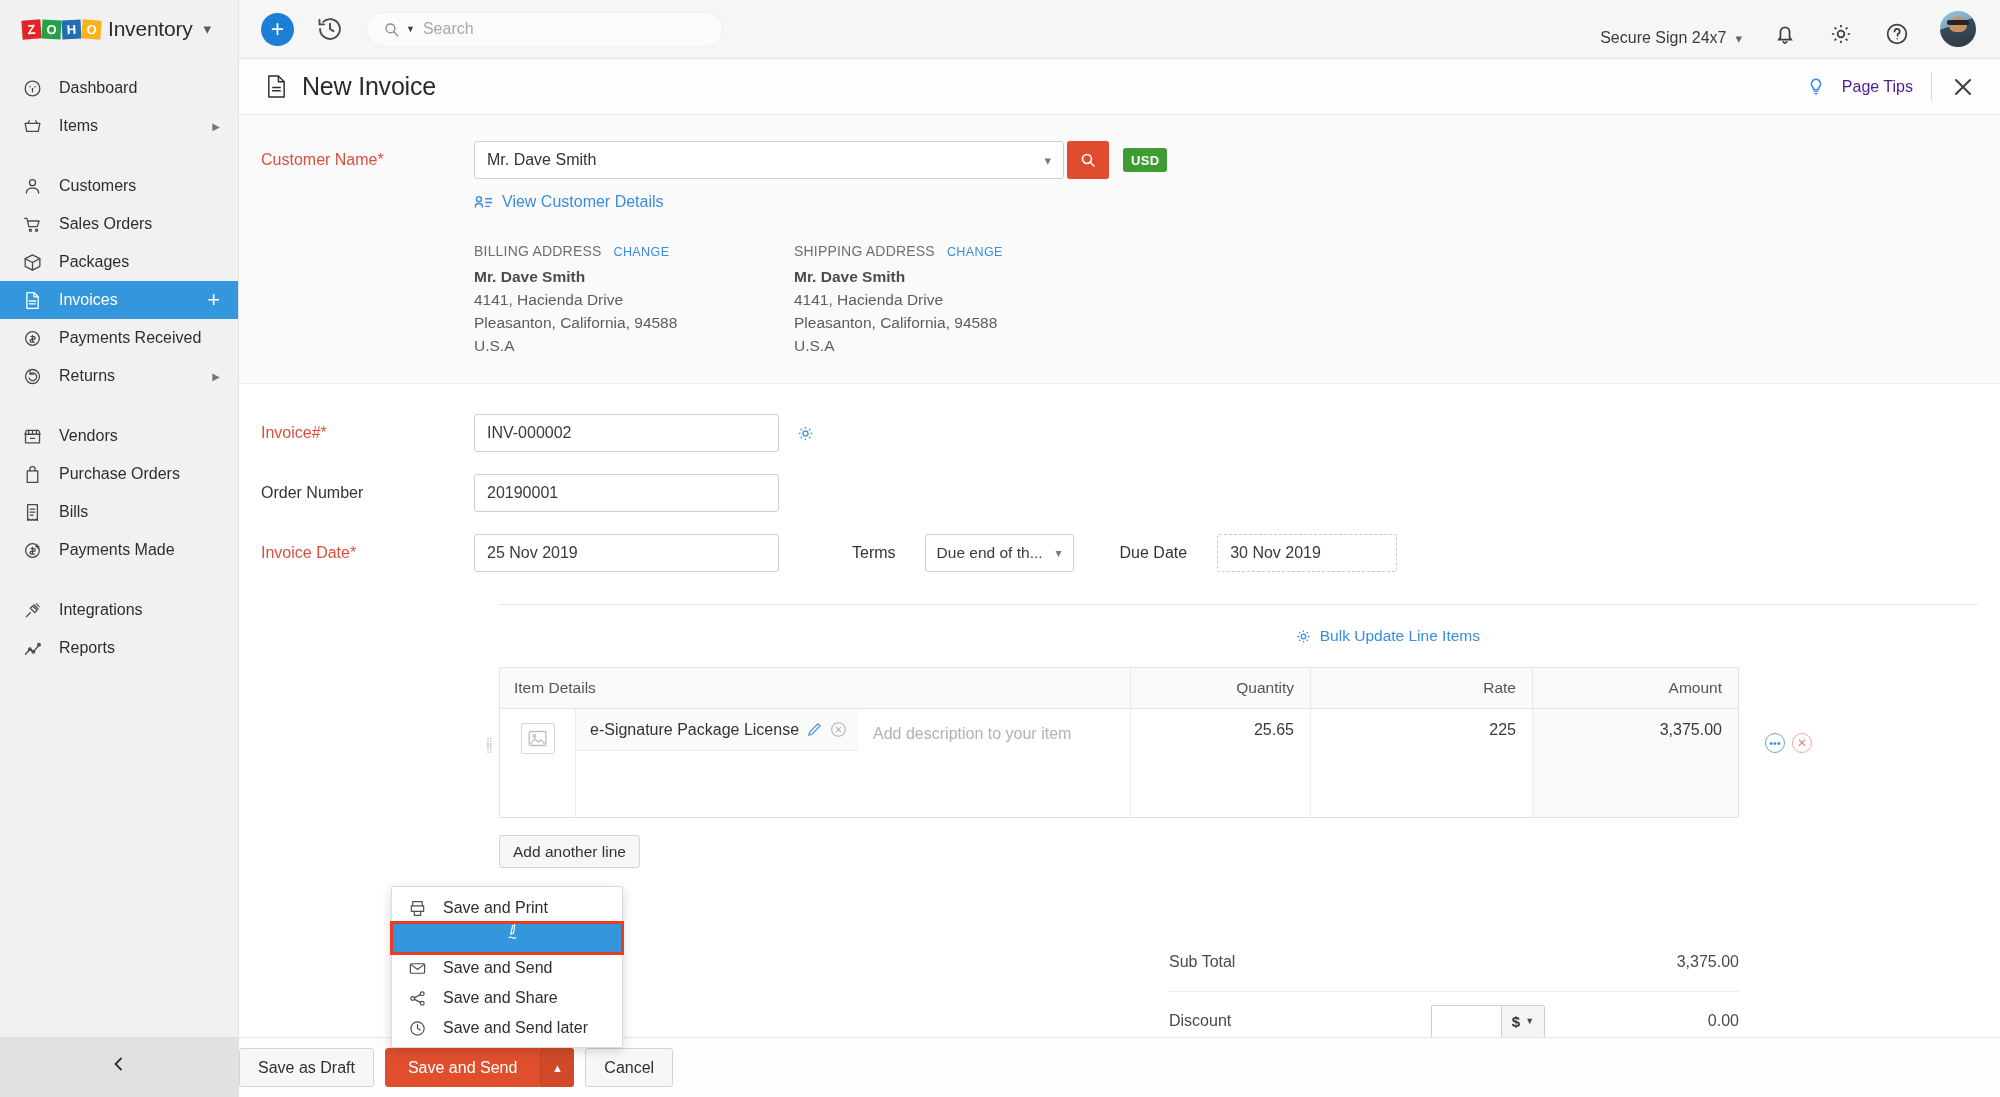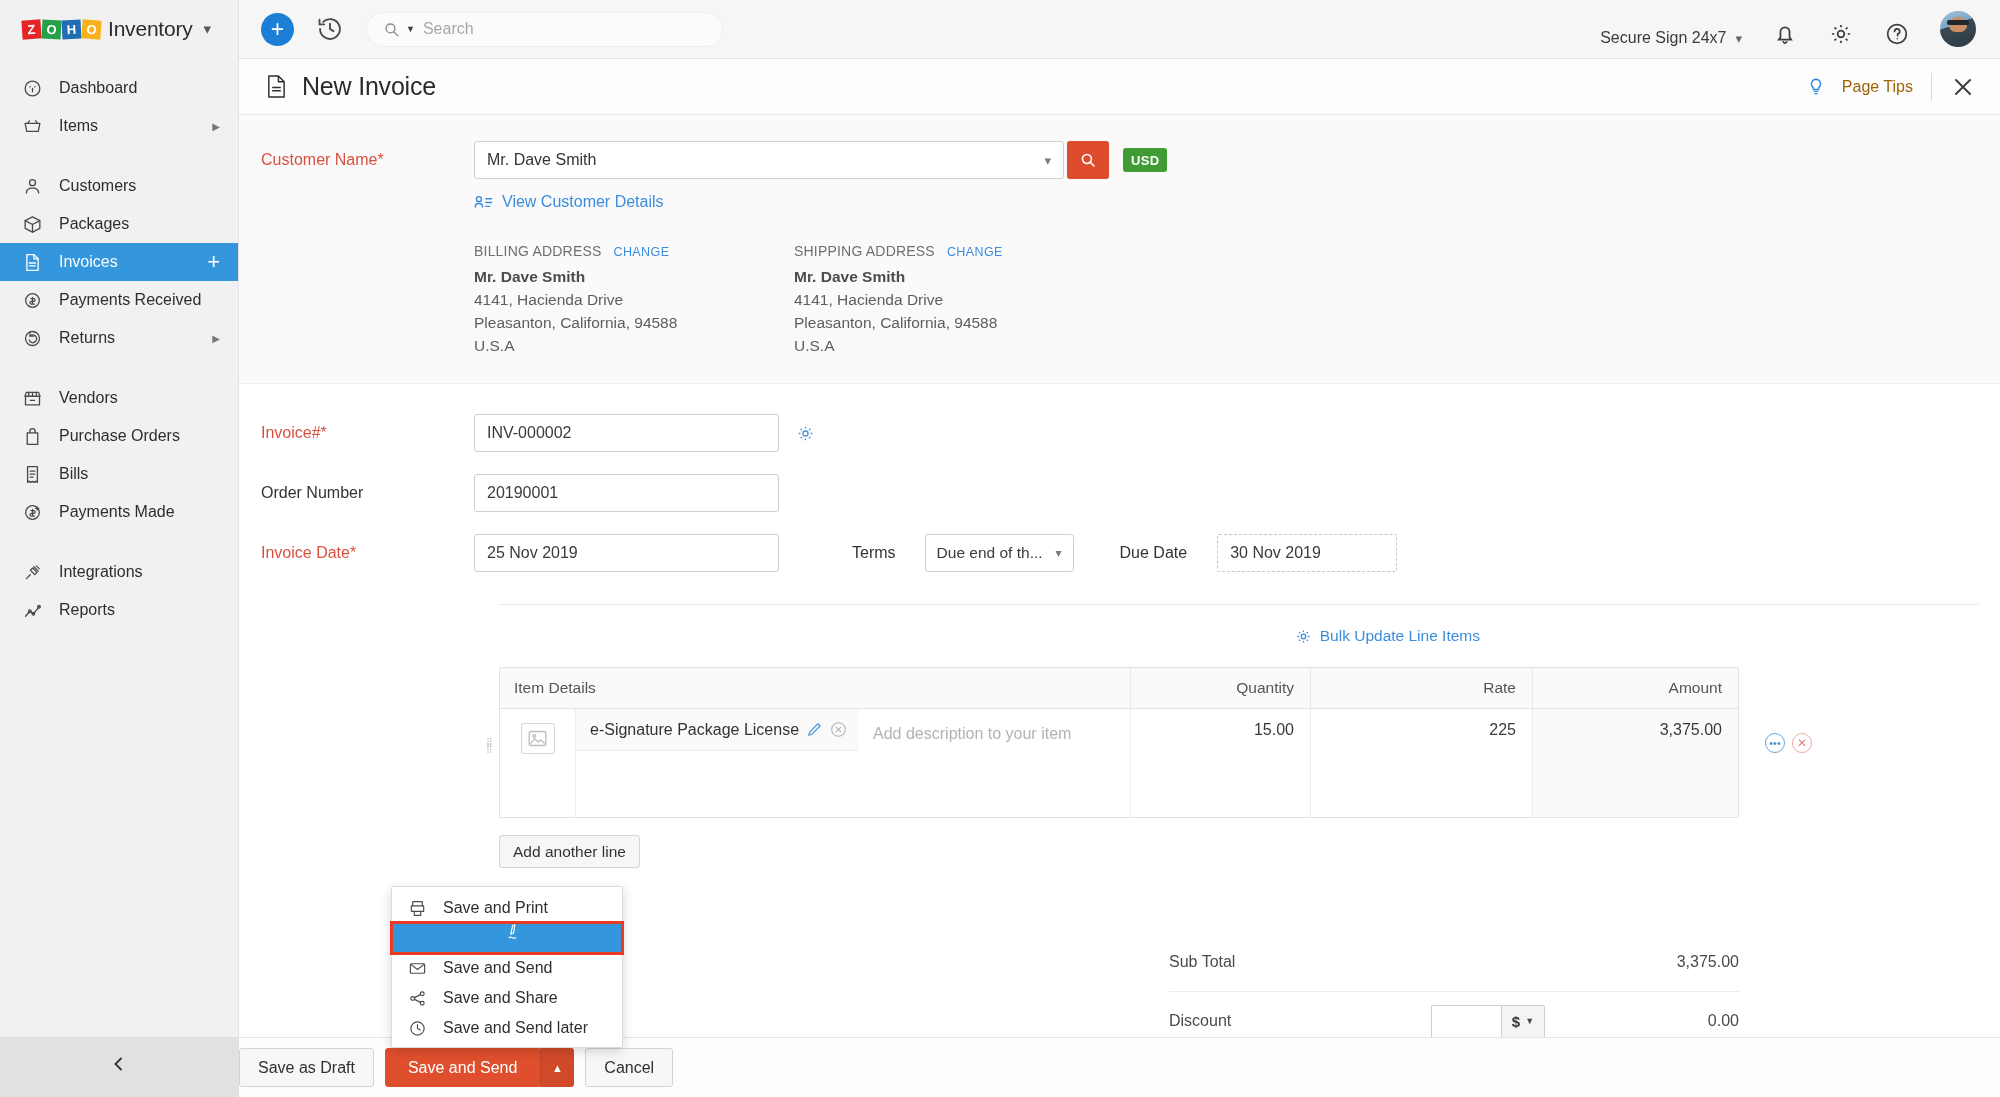--- a/index.html
+++ b/index.html
@@ -86,21 +86,21 @@
 
   
   .page-header {
     position: absolute; top: 59px; left: 239px; width: 1761px; height: 56px;
     background: #fdfdfd; border-bottom: 1px solid #e8e8e8;
     display: flex; align-items: center; padding: 0 24px 0 26px;
   }
   .ph-doc-icon { width: 23px; height: 26px; color: #2c2c2c; flex: none; }
   .ph-title { font-size: 25px; color: #2b2b2b; margin-left: 14px; letter-spacing: -0.2px; }
   .ph-right { margin-left: auto; display: flex; align-items: center; gap: 18px; }
-  .page-tips { display: flex; align-items: center; gap: 18px; color: #a16207; font-size: 16px; cursor: pointer; }
+  .page-tips { display: flex; align-items: center; gap: 18px; color: #4c1d95; font-size: 16px; cursor: pointer; }
   .page-tips .bulb { width: 16px; height: 18px; color: #3a8dde; }
   .ph-sep { width: 1px; height: 28px; background: #d9d9d9; }
   .close-x { width: 26px; height: 26px; color: #3c3c3c; cursor: pointer; }
 
   
   .form-scroll {
     position: absolute; top: 115px; left: 239px; width: 1761px; height: 922px;
     background: #ffffff; overflow: hidden;
   }
   .sec-customer { background: #fafafa; padding: 26px 0 28px 0; border-bottom: 1px solid #ededed; }
@@ -343,20 +343,28 @@
         <span class="nlabel">Items</span>
         <span class="narrow">▶</span>
       </div>
       <div class="nav-gap"></div>
       <div class="nav-item">
         <span class="nicon"><svg viewBox="0 0 24 24" fill="none" stroke="currentColor" stroke-width="1.5" stroke-linecap="round" stroke-linejoin="round">
             <circle cx="12" cy="7.6" r="3.4"></circle>
             <path d="M5 19.4c0-3.6 3.1-5.6 7-5.6s7 2 7 5.6"></path>
           </svg></span>
         <span class="nlabel">Customers</span>
+      </div>
+      <div class="nav-item">
+        <span class="nicon"><svg viewBox="0 0 24 24" fill="none" stroke="currentColor" stroke-width="1.5" stroke-linecap="round" stroke-linejoin="round">
+            <path d="M3 5h2.6l2.2 9.4h9.6L19.6 8H6.6"></path>
+            <circle cx="9.6" cy="18.6" r="1.2"></circle>
+            <circle cx="16.6" cy="18.6" r="1.2"></circle>
+          </svg></span>
+        <span class="nlabel">Sales Orders</span>
       </div>
       <div class="nav-item">
         <span class="nicon"><svg viewBox="0 0 24 24" fill="none" stroke="currentColor" stroke-width="1.5" stroke-linecap="round" stroke-linejoin="round">
             <path d="M12 3.2 20.4 7.6v8.8L12 20.8 3.6 16.4V7.6z"></path>
             <path d="M3.6 7.6 12 12l8.4-4.4M12 12v8.8"></path>
           </svg></span>
         <span class="nlabel">Packages</span>
       </div>
       <div class="nav-item active">
         <span class="nicon"><svg viewBox="0 0 24 24" fill="none" stroke="currentColor" stroke-width="1.5" stroke-linecap="round" stroke-linejoin="round">
@@ -593,21 +601,21 @@
               </span>
               <span class="clear-x">
                 <svg viewBox="0 0 18 18" fill="none" stroke="currentColor" stroke-width="1.2">
                     <circle cx="9" cy="9" r="7.2"></circle>
                     <path d="M6.4 6.4l5.2 5.2M11.6 6.4l-5.2 5.2"></path>
                   </svg>
               </span>
             </div>
             <div class="item-desc">Add description to your item</div>
           </div>
-          <div class="qty-cell">15.00</div>
+          <div class="qty-cell">25.65</div>
           <div class="rate-cell">225</div>
           <div class="amt-cell">3,375.00</div>
           <div class="row-actions">
             <span class="ra more">•••</span>
             <span class="ra del">✕</span>
           </div>
         </div>
       </div>
 
       <div class="addline-row">

